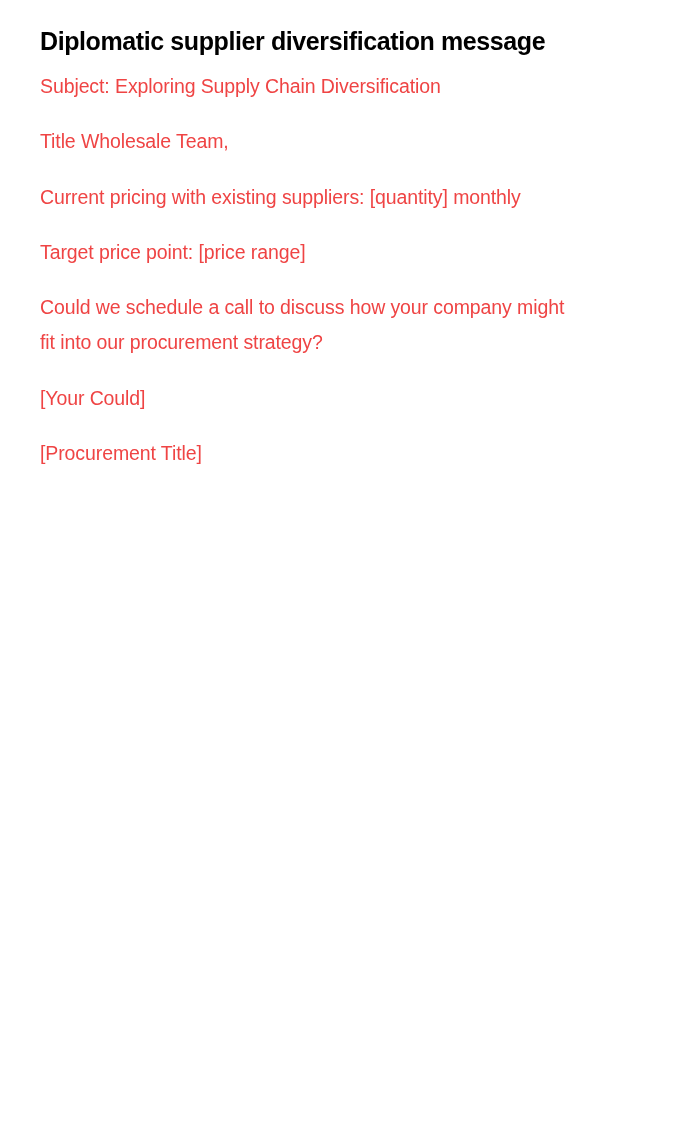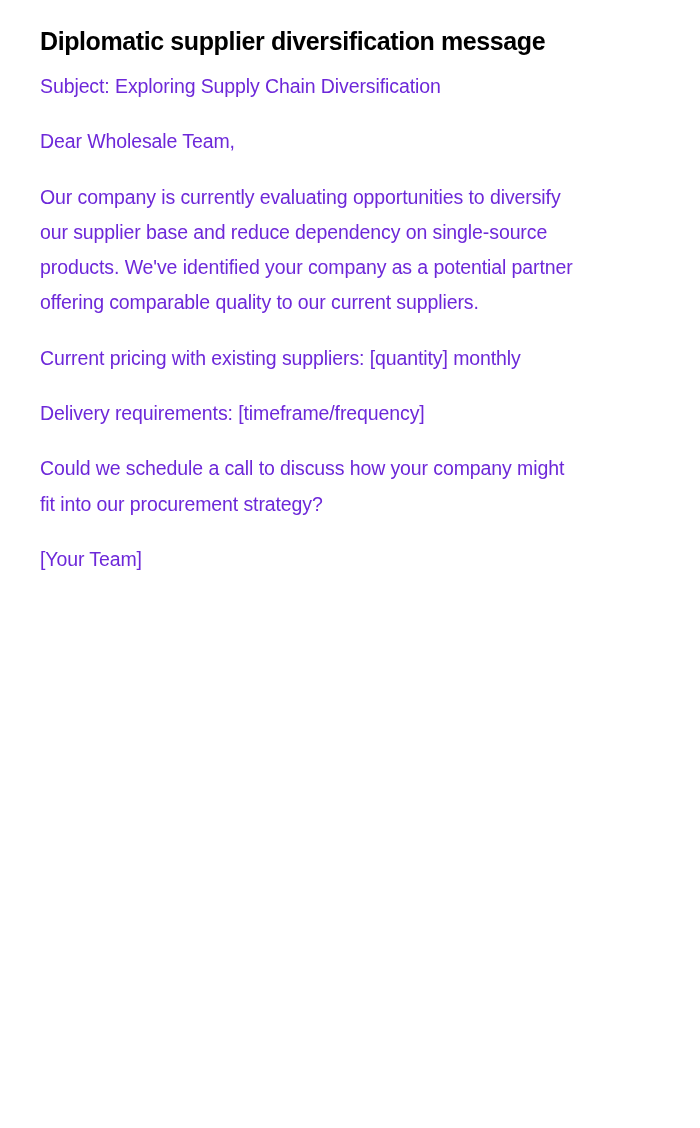--- a/index.html
+++ b/index.html
@@ -25,37 +25,37 @@
       font-size: 25px;
       line-height: 34px;
       margin: 0 0 11px 0;
       letter-spacing: -0.4px;
       color: #000000;
     }
     .para {
       font-size: 19.5px;
       line-height: 35.3px;
       margin: 0 0 20px 0;
-      color: #6d28d9;
+      color: #ef4444;
       letter-spacing: -0.1px;
     }
     .para.single {
       margin-bottom: 20px;
     }
   </style>
 </head>
 <body>
 
 <div class="page">
   <h1 class="title">Diplomatic supplier diversification message</h1>
 
   <p class="para single">Subject: Exploring Supply Chain Diversification</p>
-  <p class="para single">Dear Wholesale Team,</p>
+  <p class="para single">Title Wholesale Team,</p>
 
-  <p class="para">Our company is currently evaluating opportunities to diversify our supplier base and reduce dependency on single-source products. We've identified your company as a potential partner offering comparable quality to our current suppliers.</p>
 
   <p class="para single">Current pricing with existing suppliers: [quantity] monthly</p>
-  <p class="para single">Delivery requirements: [timeframe/frequency]</p>
+  <p class="para single">Target price point: [price range]</p>
 
   <p class="para">Could we schedule a call to discuss how your company might fit into our procurement strategy?</p>
 
-  <p class="para single">[Your Team]</p>
+  <p class="para single">[Your Could]</p>
+  <p class="para single">[Procurement Title]</p>
 </div>
 
 </body></html>

